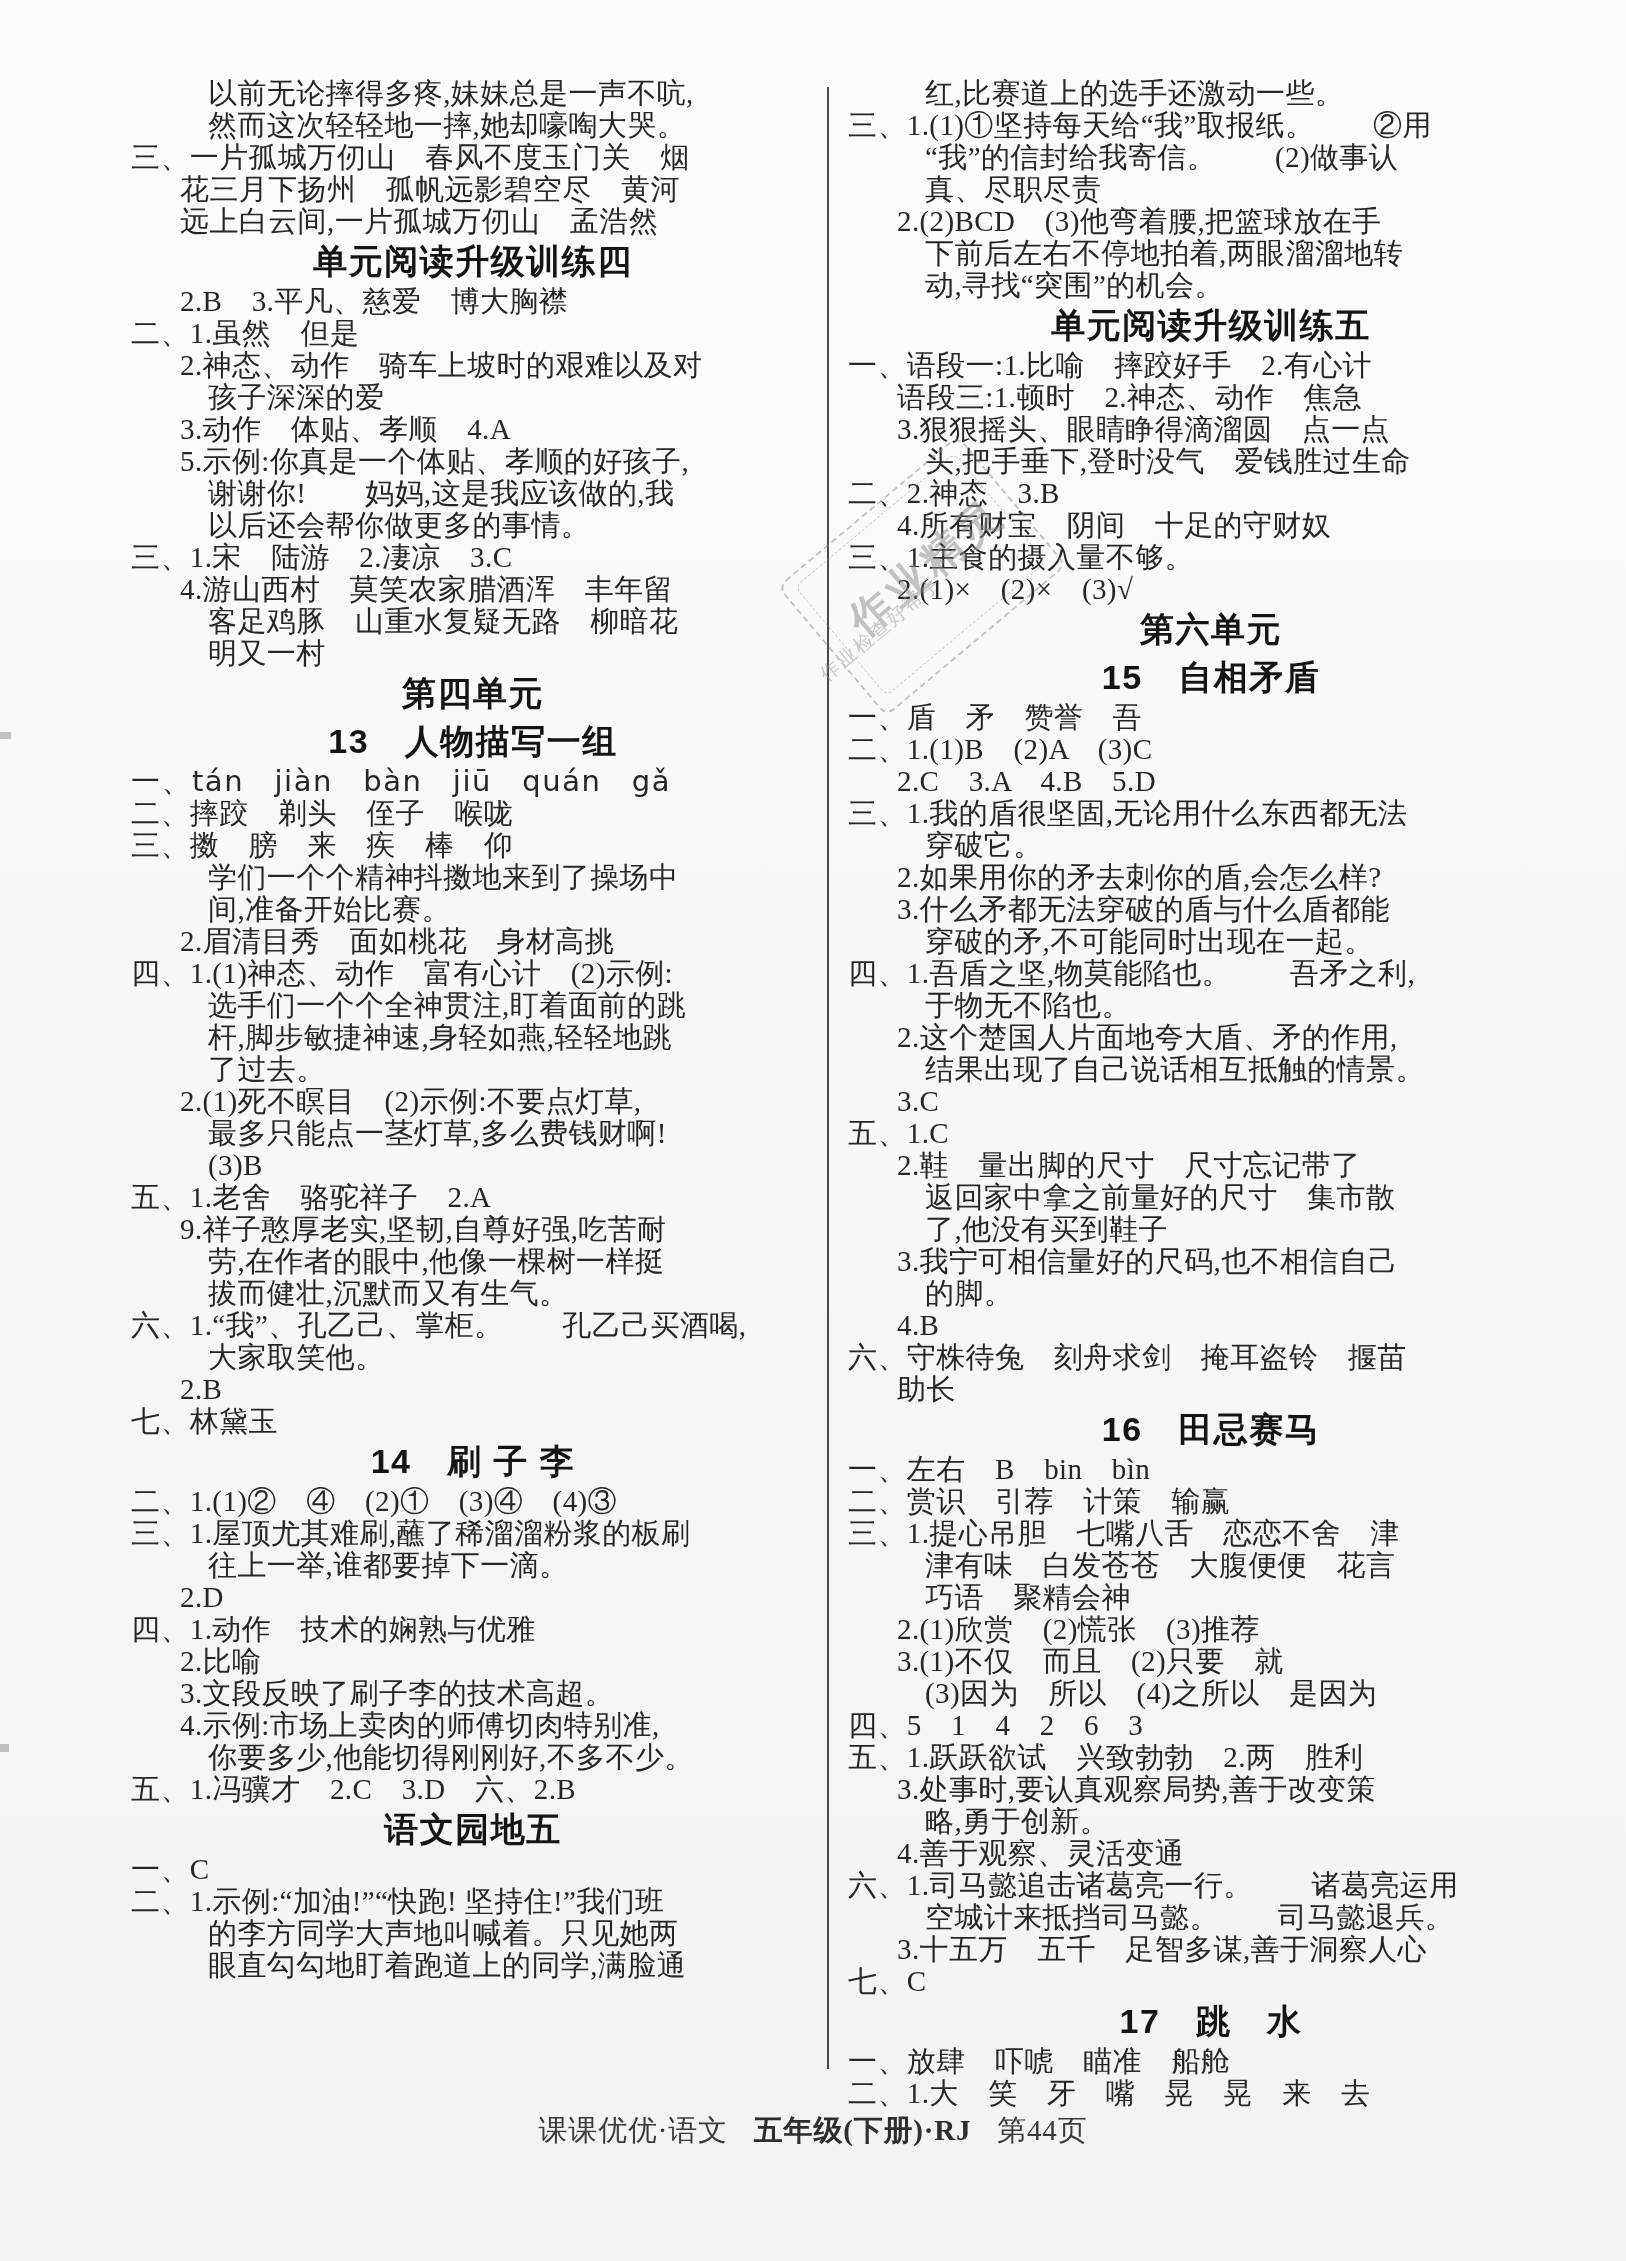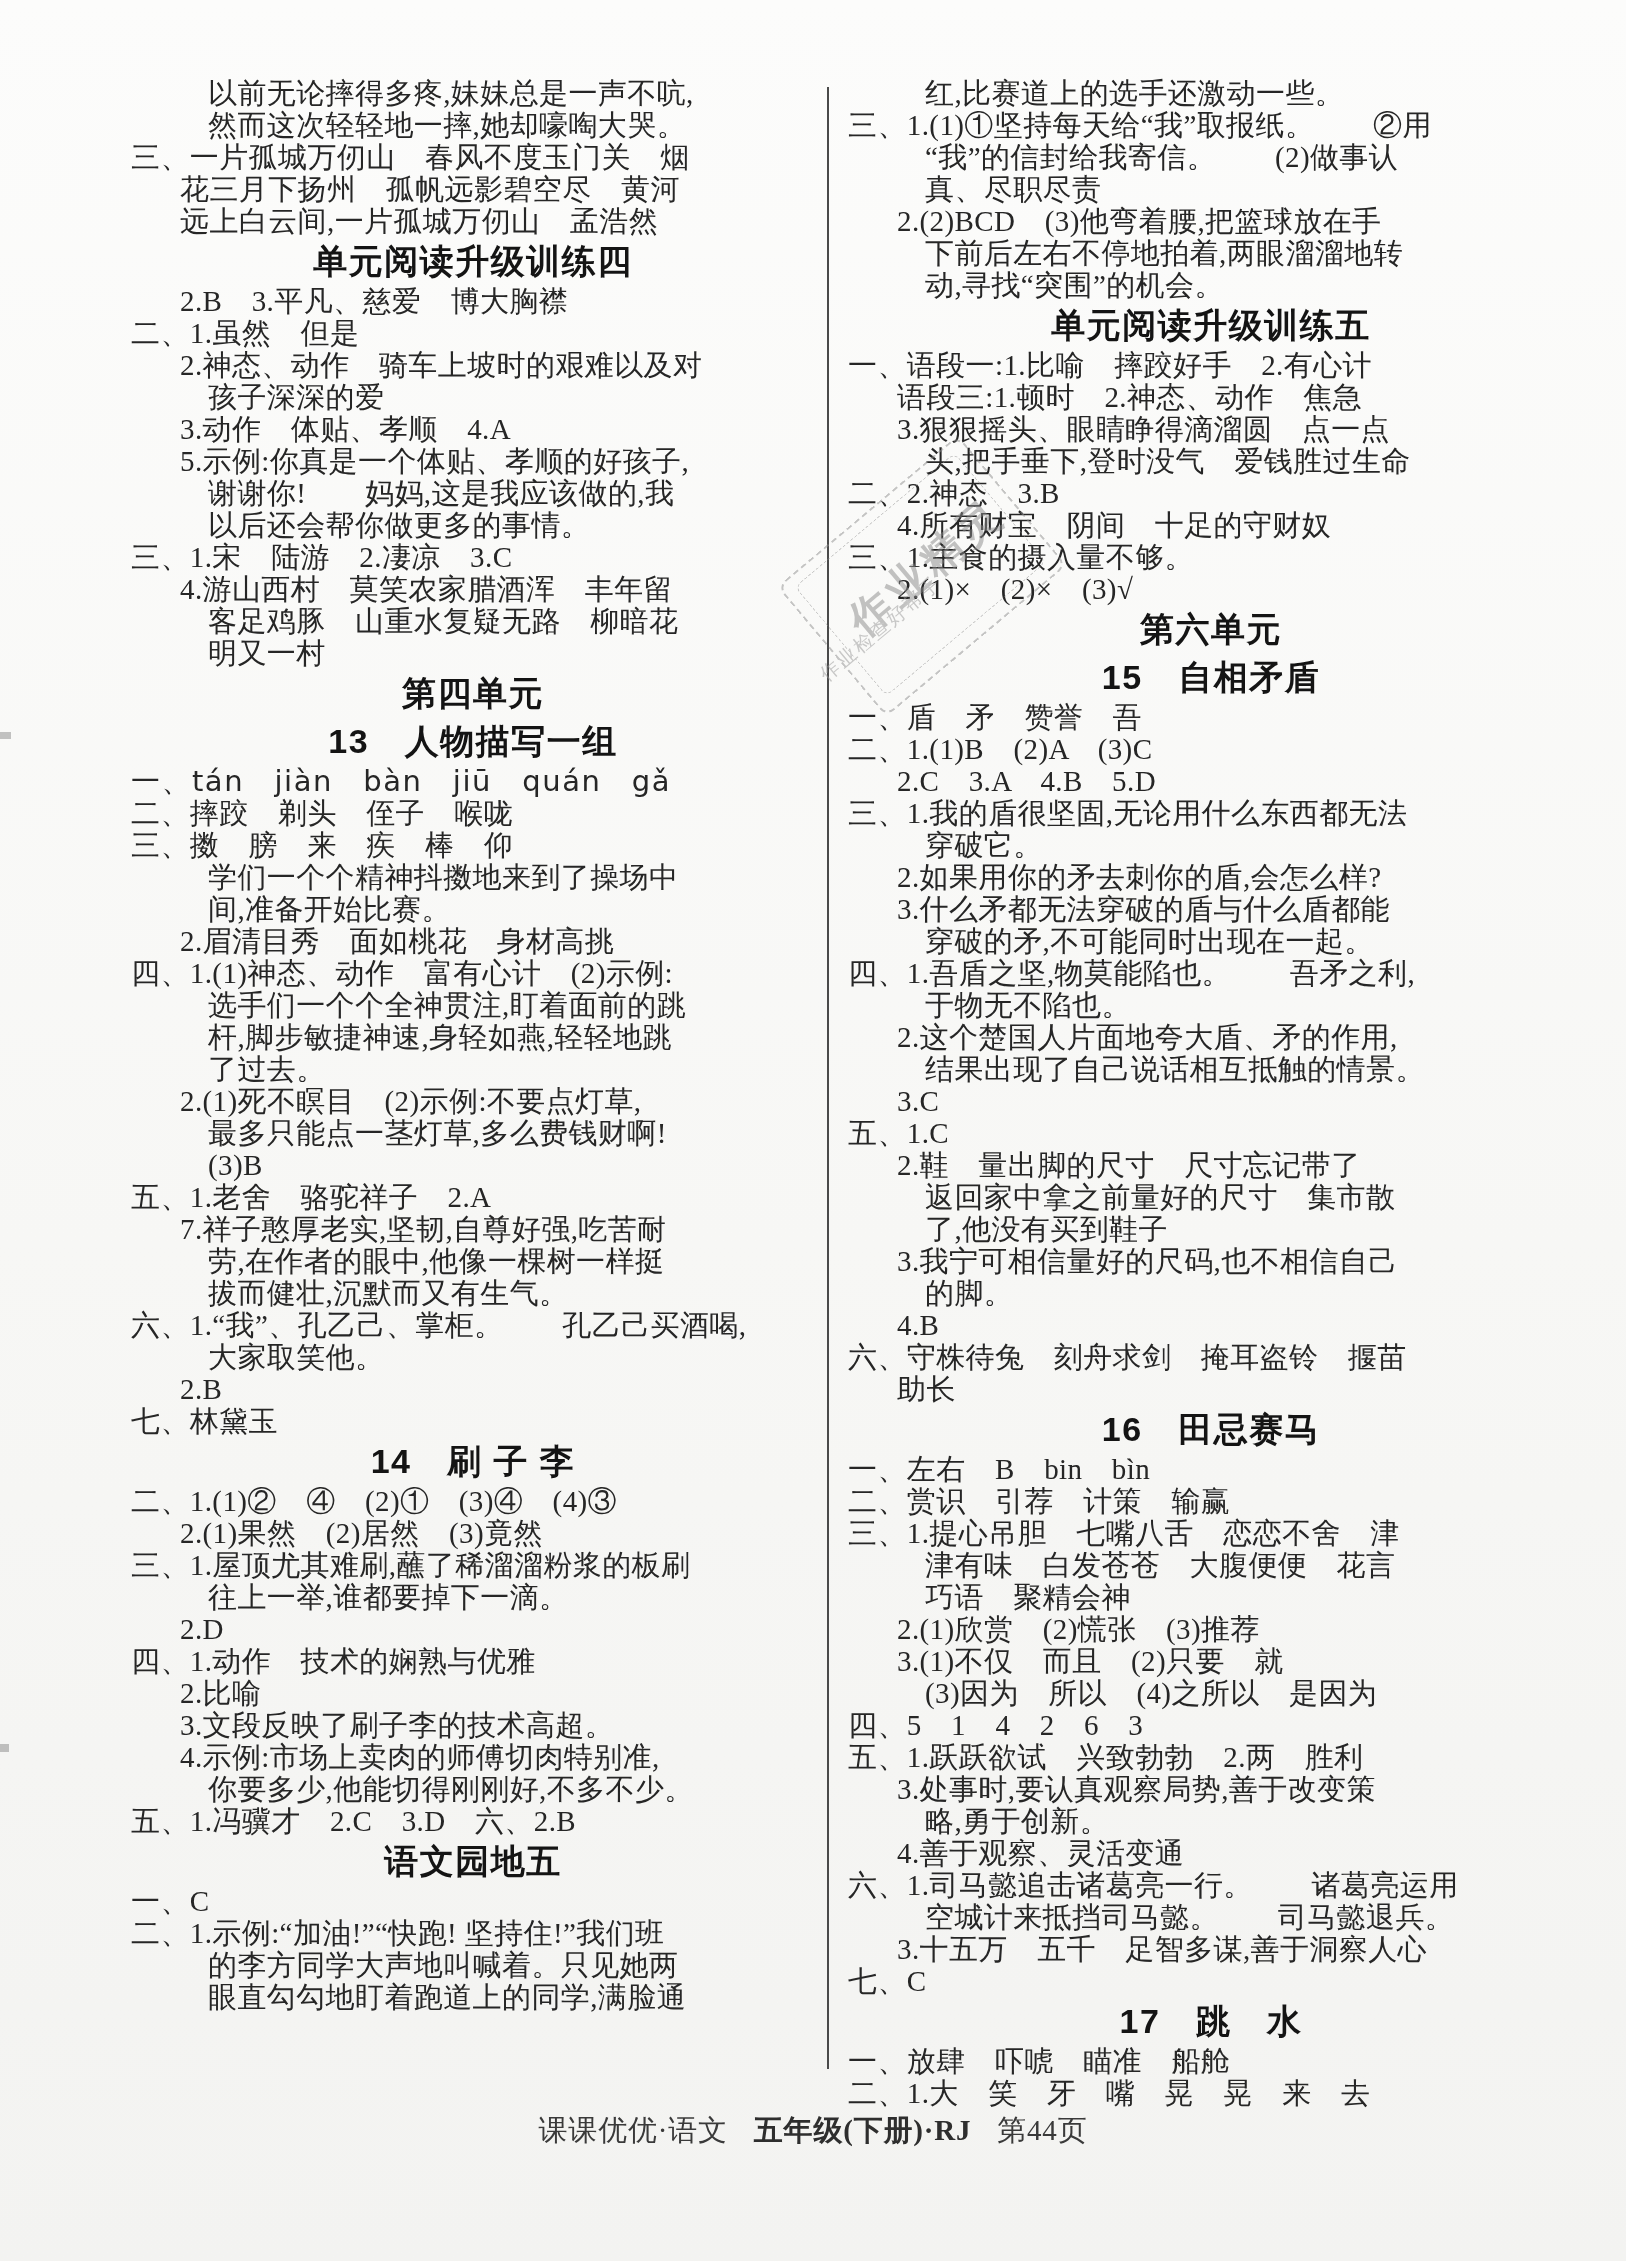--- a/index.html
+++ b/index.html
@@ -105,30 +105,29 @@
       <div class="ln l2">间,准备开始比赛。</div>
       <div class="ln l1">2.眉清目秀　面如桃花　身材高挑</div>
       <div class="ln l0">四、1.(1)神态、动作　富有心计　(2)示例:</div>
       <div class="ln l2">选手们一个个全神贯注,盯着面前的跳</div>
       <div class="ln l2">杆,脚步敏捷神速,身轻如燕,轻轻地跳</div>
       <div class="ln l2">了过去。</div>
       <div class="ln l1">2.(1)死不瞑目　(2)示例:不要点灯草,</div>
       <div class="ln l2">最多只能点一茎灯草,多么费钱财啊!</div>
       <div class="ln l2">(3)B</div>
       <div class="ln l0">五、1.老舍　骆驼祥子　2.A</div>
-      <div class="ln l1">7.祥子憨厚老实,坚韧,自尊好强,吃苦耐</div>
+      <div class="ln l1">9.祥子憨厚老实,坚韧,自尊好强,吃苦耐</div>
       <div class="ln l2">劳,在作者的眼中,他像一棵树一样挺</div>
       <div class="ln l2">拔而健壮,沉默而又有生气。</div>
       <div class="ln l0">六、1.“我”、孔乙己、掌柜。　　孔乙己买酒喝,</div>
       <div class="ln l2">大家取笑他。</div>
       <div class="ln l1">2.B</div>
       <div class="ln l0">七、林黛玉</div>
       <div class="ln h2">14　刷 子 李</div>
       <div class="ln l0">二、1.(1)②　④　(2)①　(3)④　(4)③</div>
-      <div class="ln l1">2.(1)果然　(2)居然　(3)竟然</div>
       <div class="ln l0">三、1.屋顶尤其难刷,蘸了稀溜溜粉浆的板刷</div>
       <div class="ln l2">往上一举,谁都要掉下一滴。</div>
       <div class="ln l1">2.D</div>
       <div class="ln l0">四、1.动作　技术的娴熟与优雅</div>
       <div class="ln l1">2.比喻</div>
       <div class="ln l1">3.文段反映了刷子李的技术高超。</div>
       <div class="ln l1">4.示例:市场上卖肉的师傅切肉特别准,</div>
       <div class="ln l2">你要多少,他能切得刚刚好,不多不少。</div>
       <div class="ln l0">五、1.冯骥才　2.C　3.D　六、2.B</div>
       <div class="ln h2">语文园地五</div>

